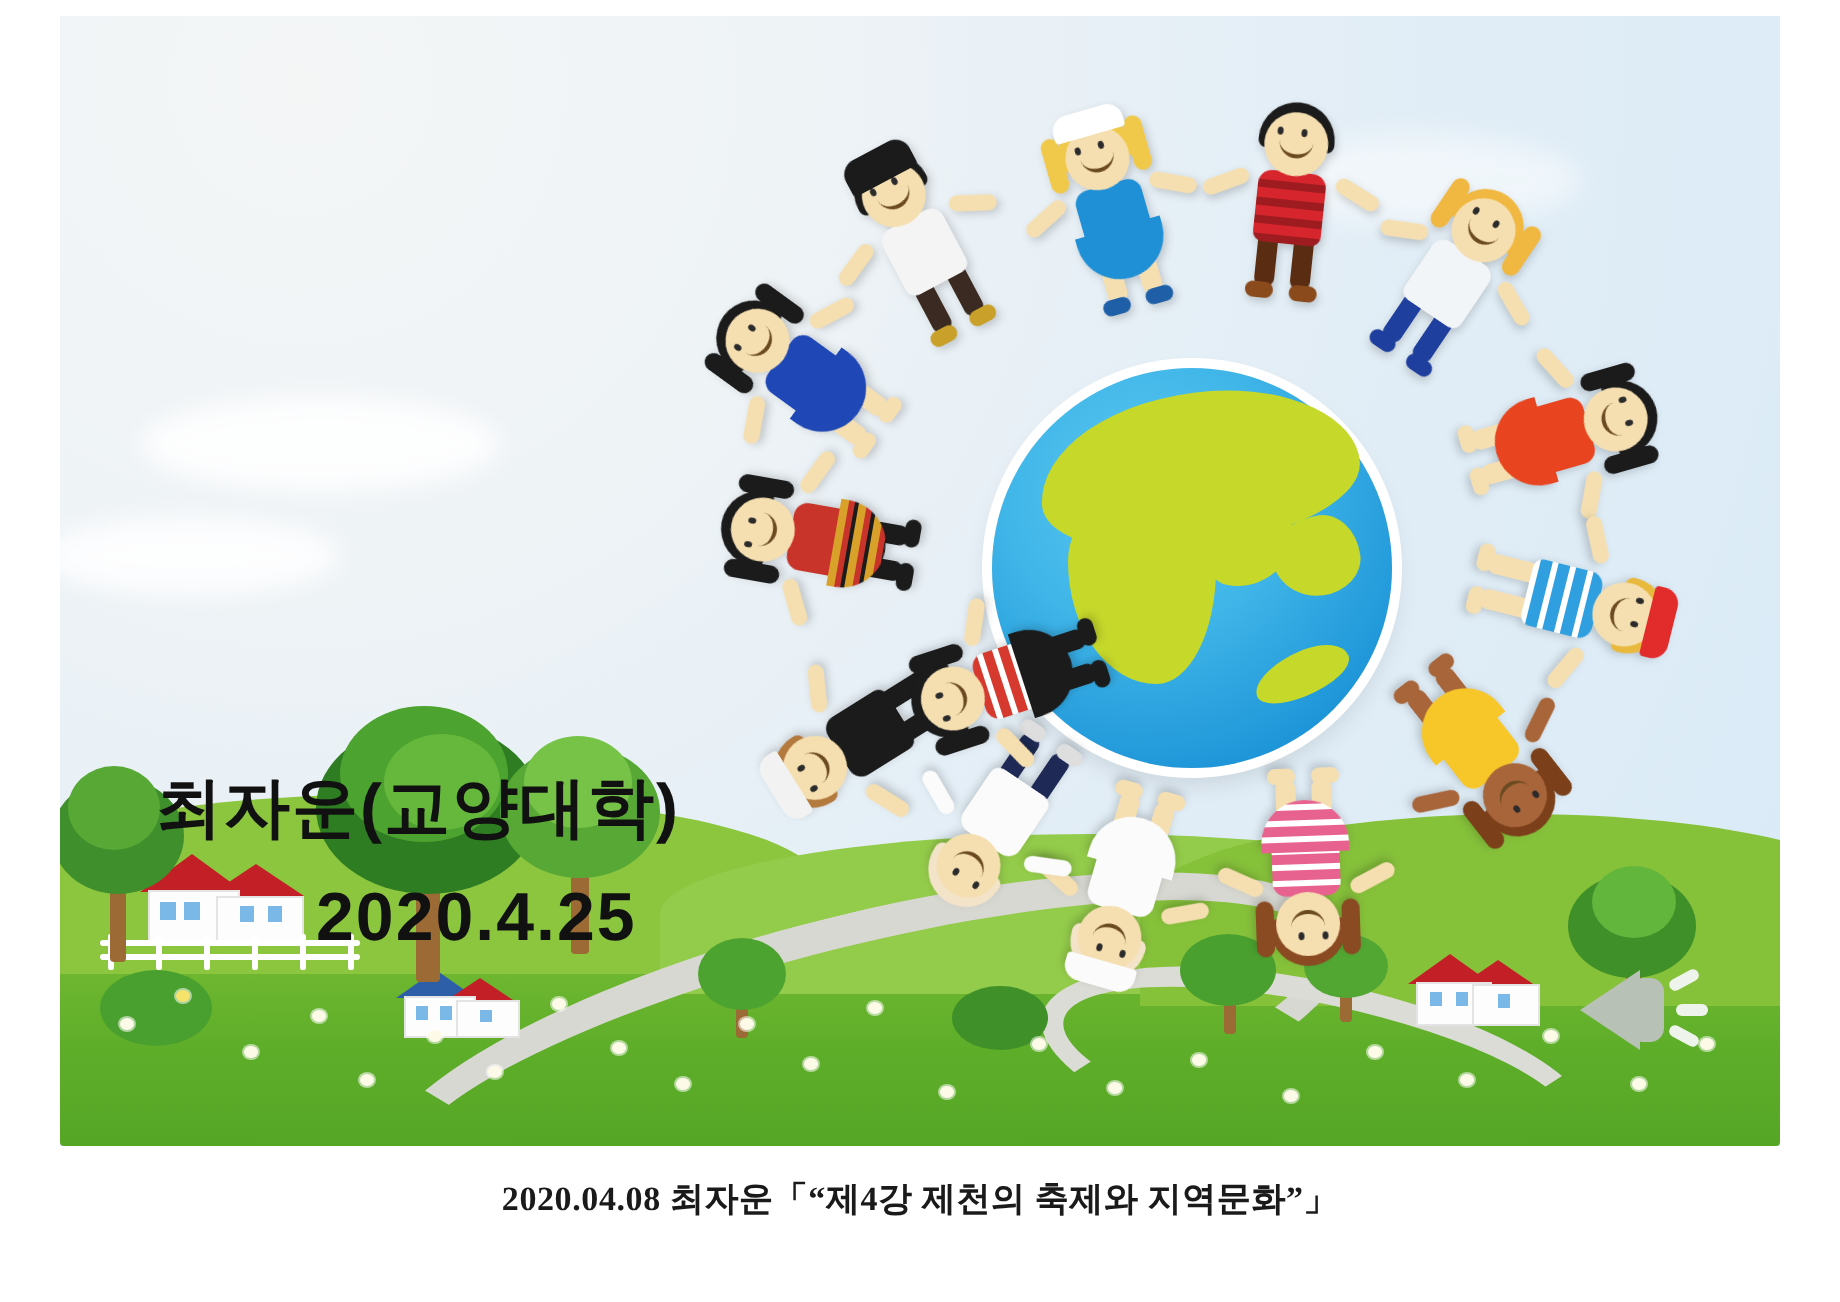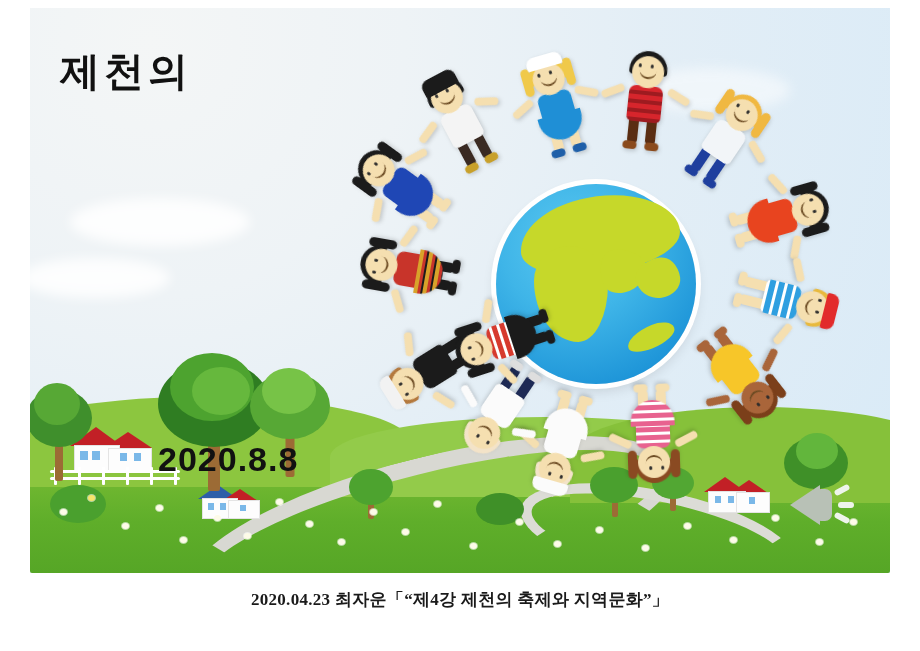--- a/index.html
+++ b/index.html
@@ -519,19 +519,19 @@
         <div class="arm l"></div>
         <div class="arm r"></div>
         <div class="leg l" style="background:#3a2a22;"></div>
         <div class="leg r" style="background:#3a2a22;"></div>
         <div class="shoe l" style="background:#c8a02a;"></div>
         <div class="shoe r" style="background:#c8a02a;"></div>
       </div>
 
     </div>
 
-    <div class="slide-text" id="title-l1">제천의</div>
-    <div class="slide-text" id="date">2020.8.8</div>
+    <div class="slide-text" id="author">최자운(교양대학)</div>
+    <div class="slide-text" id="date">2020.4.25</div>
 
   </div>
 </div>
 
-<div id="caption">2020.04.23 최자운「“제4강 제천의 축제와 지역문화”」</div>
+<div id="caption">2020.04.08 최자운「“제4강 제천의 축제와 지역문화”」</div>
 
 </body></html>

